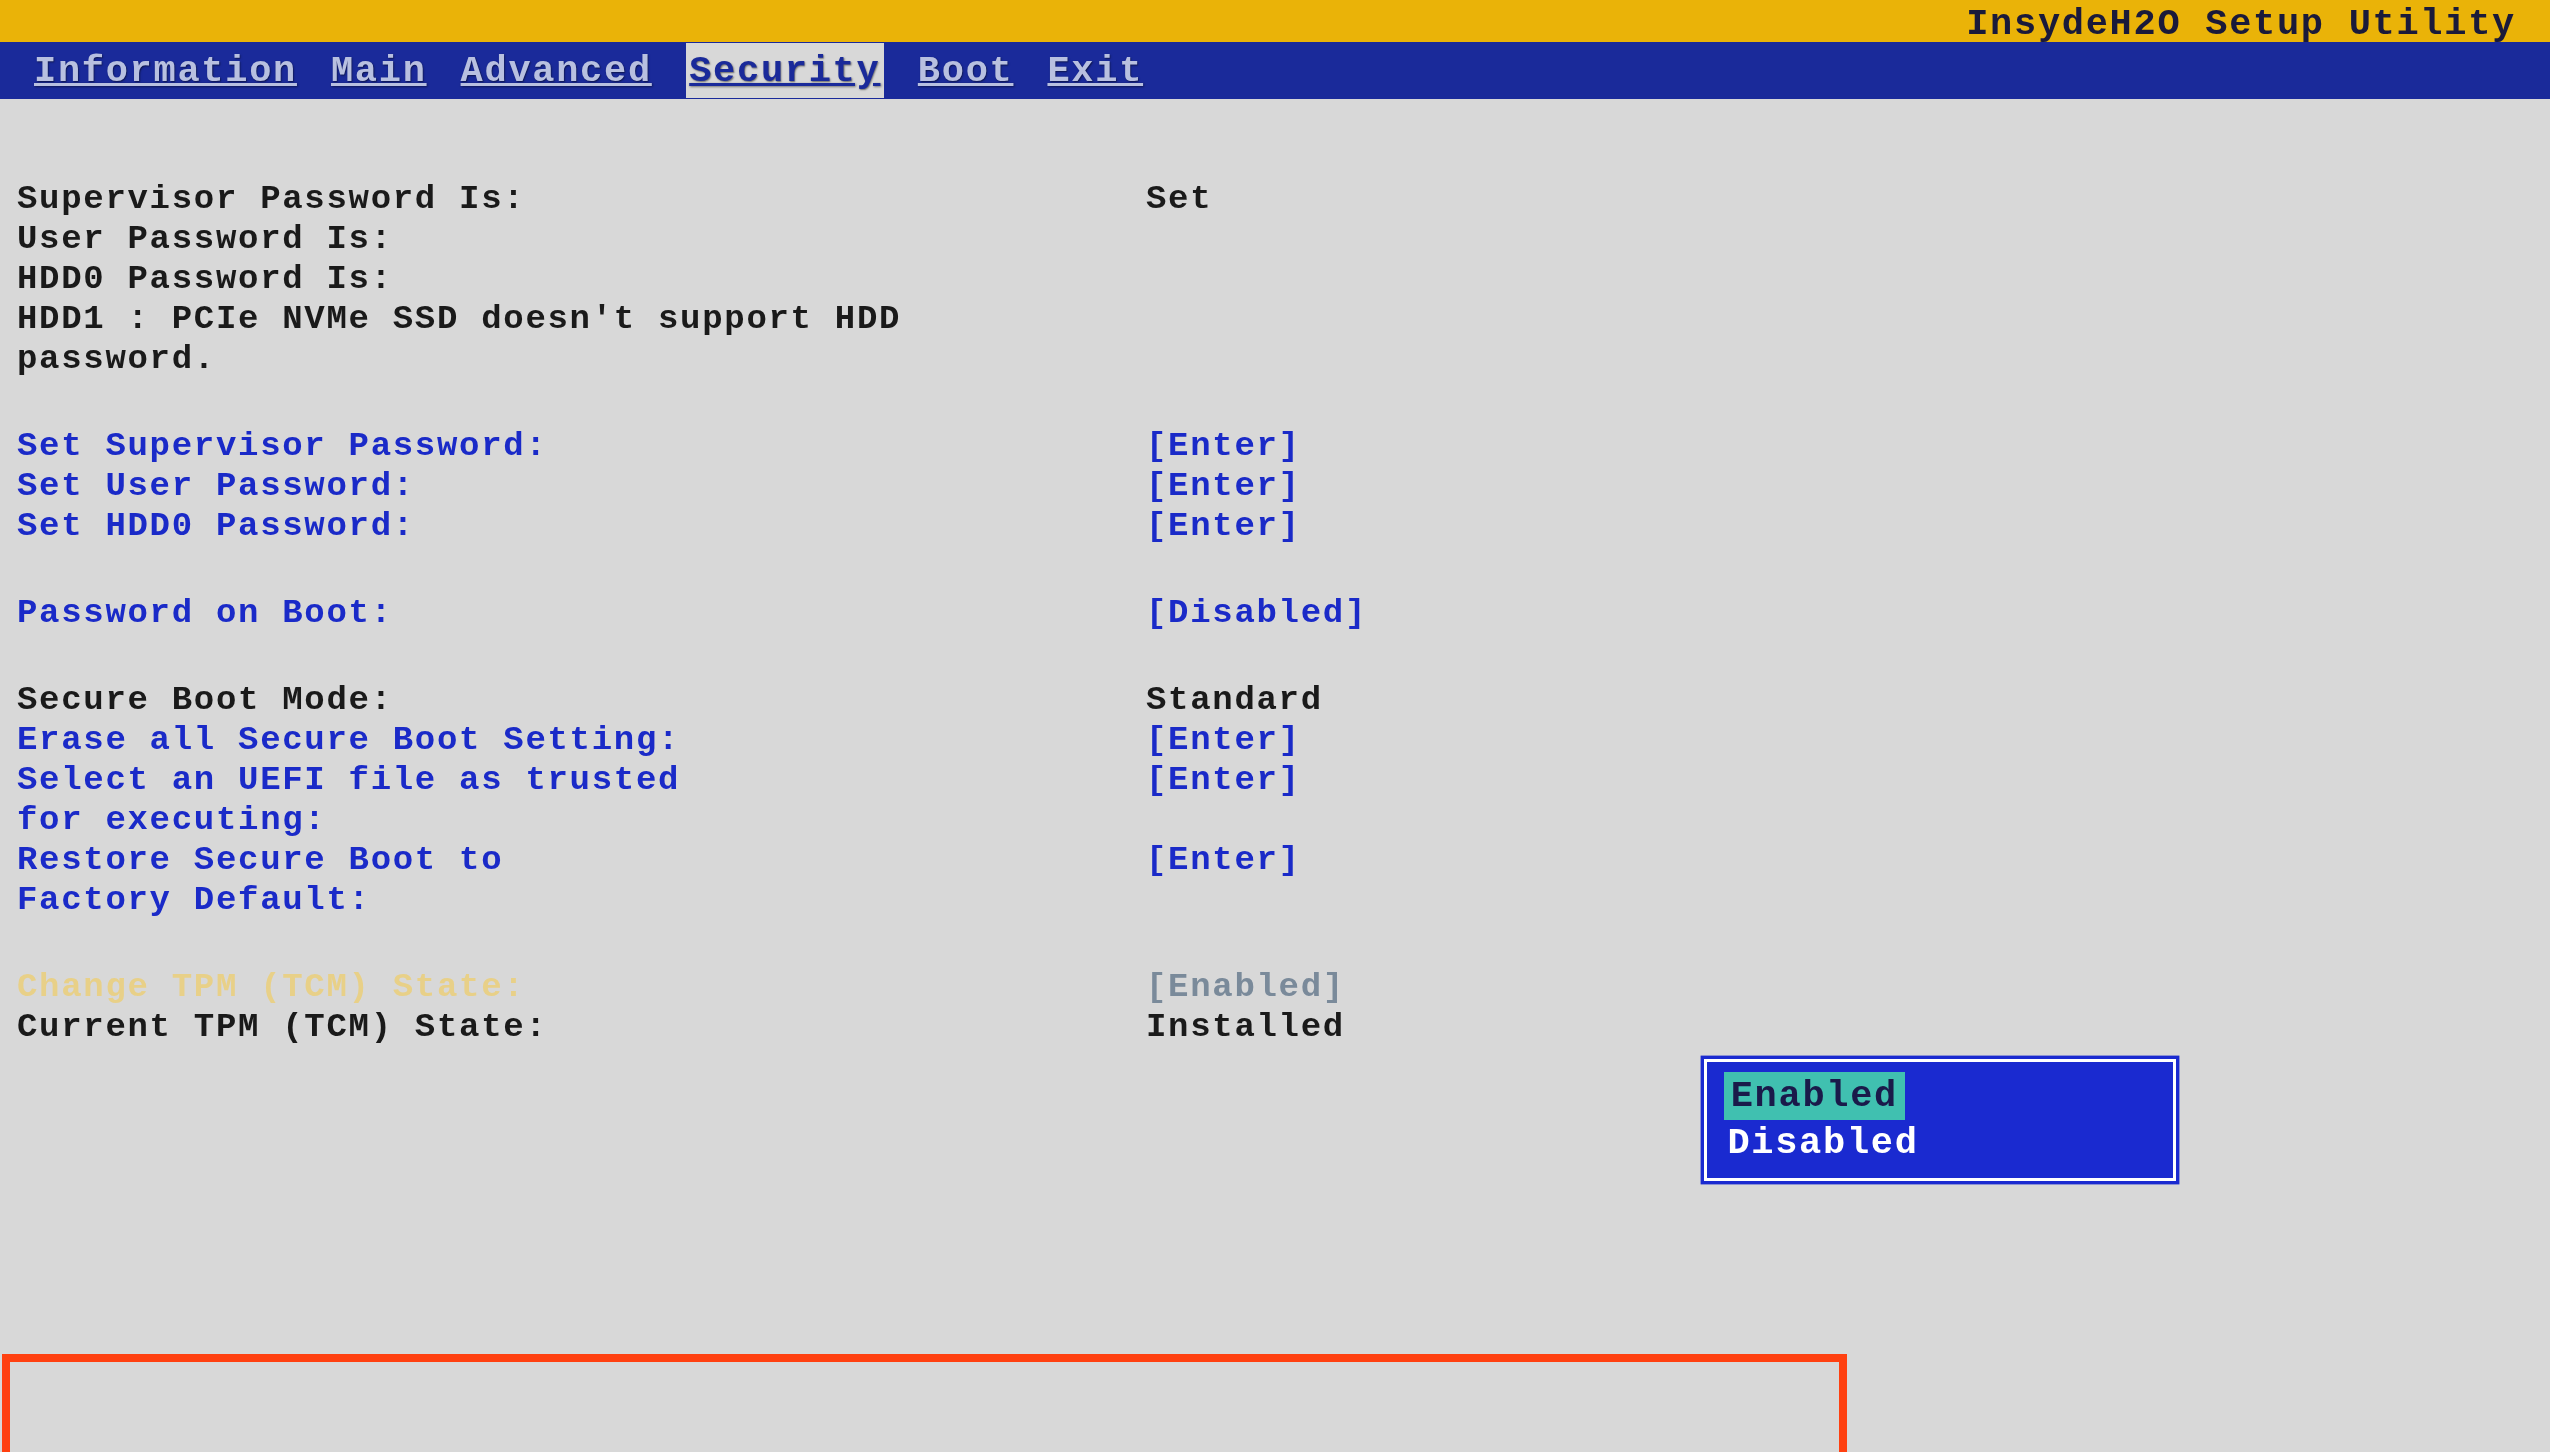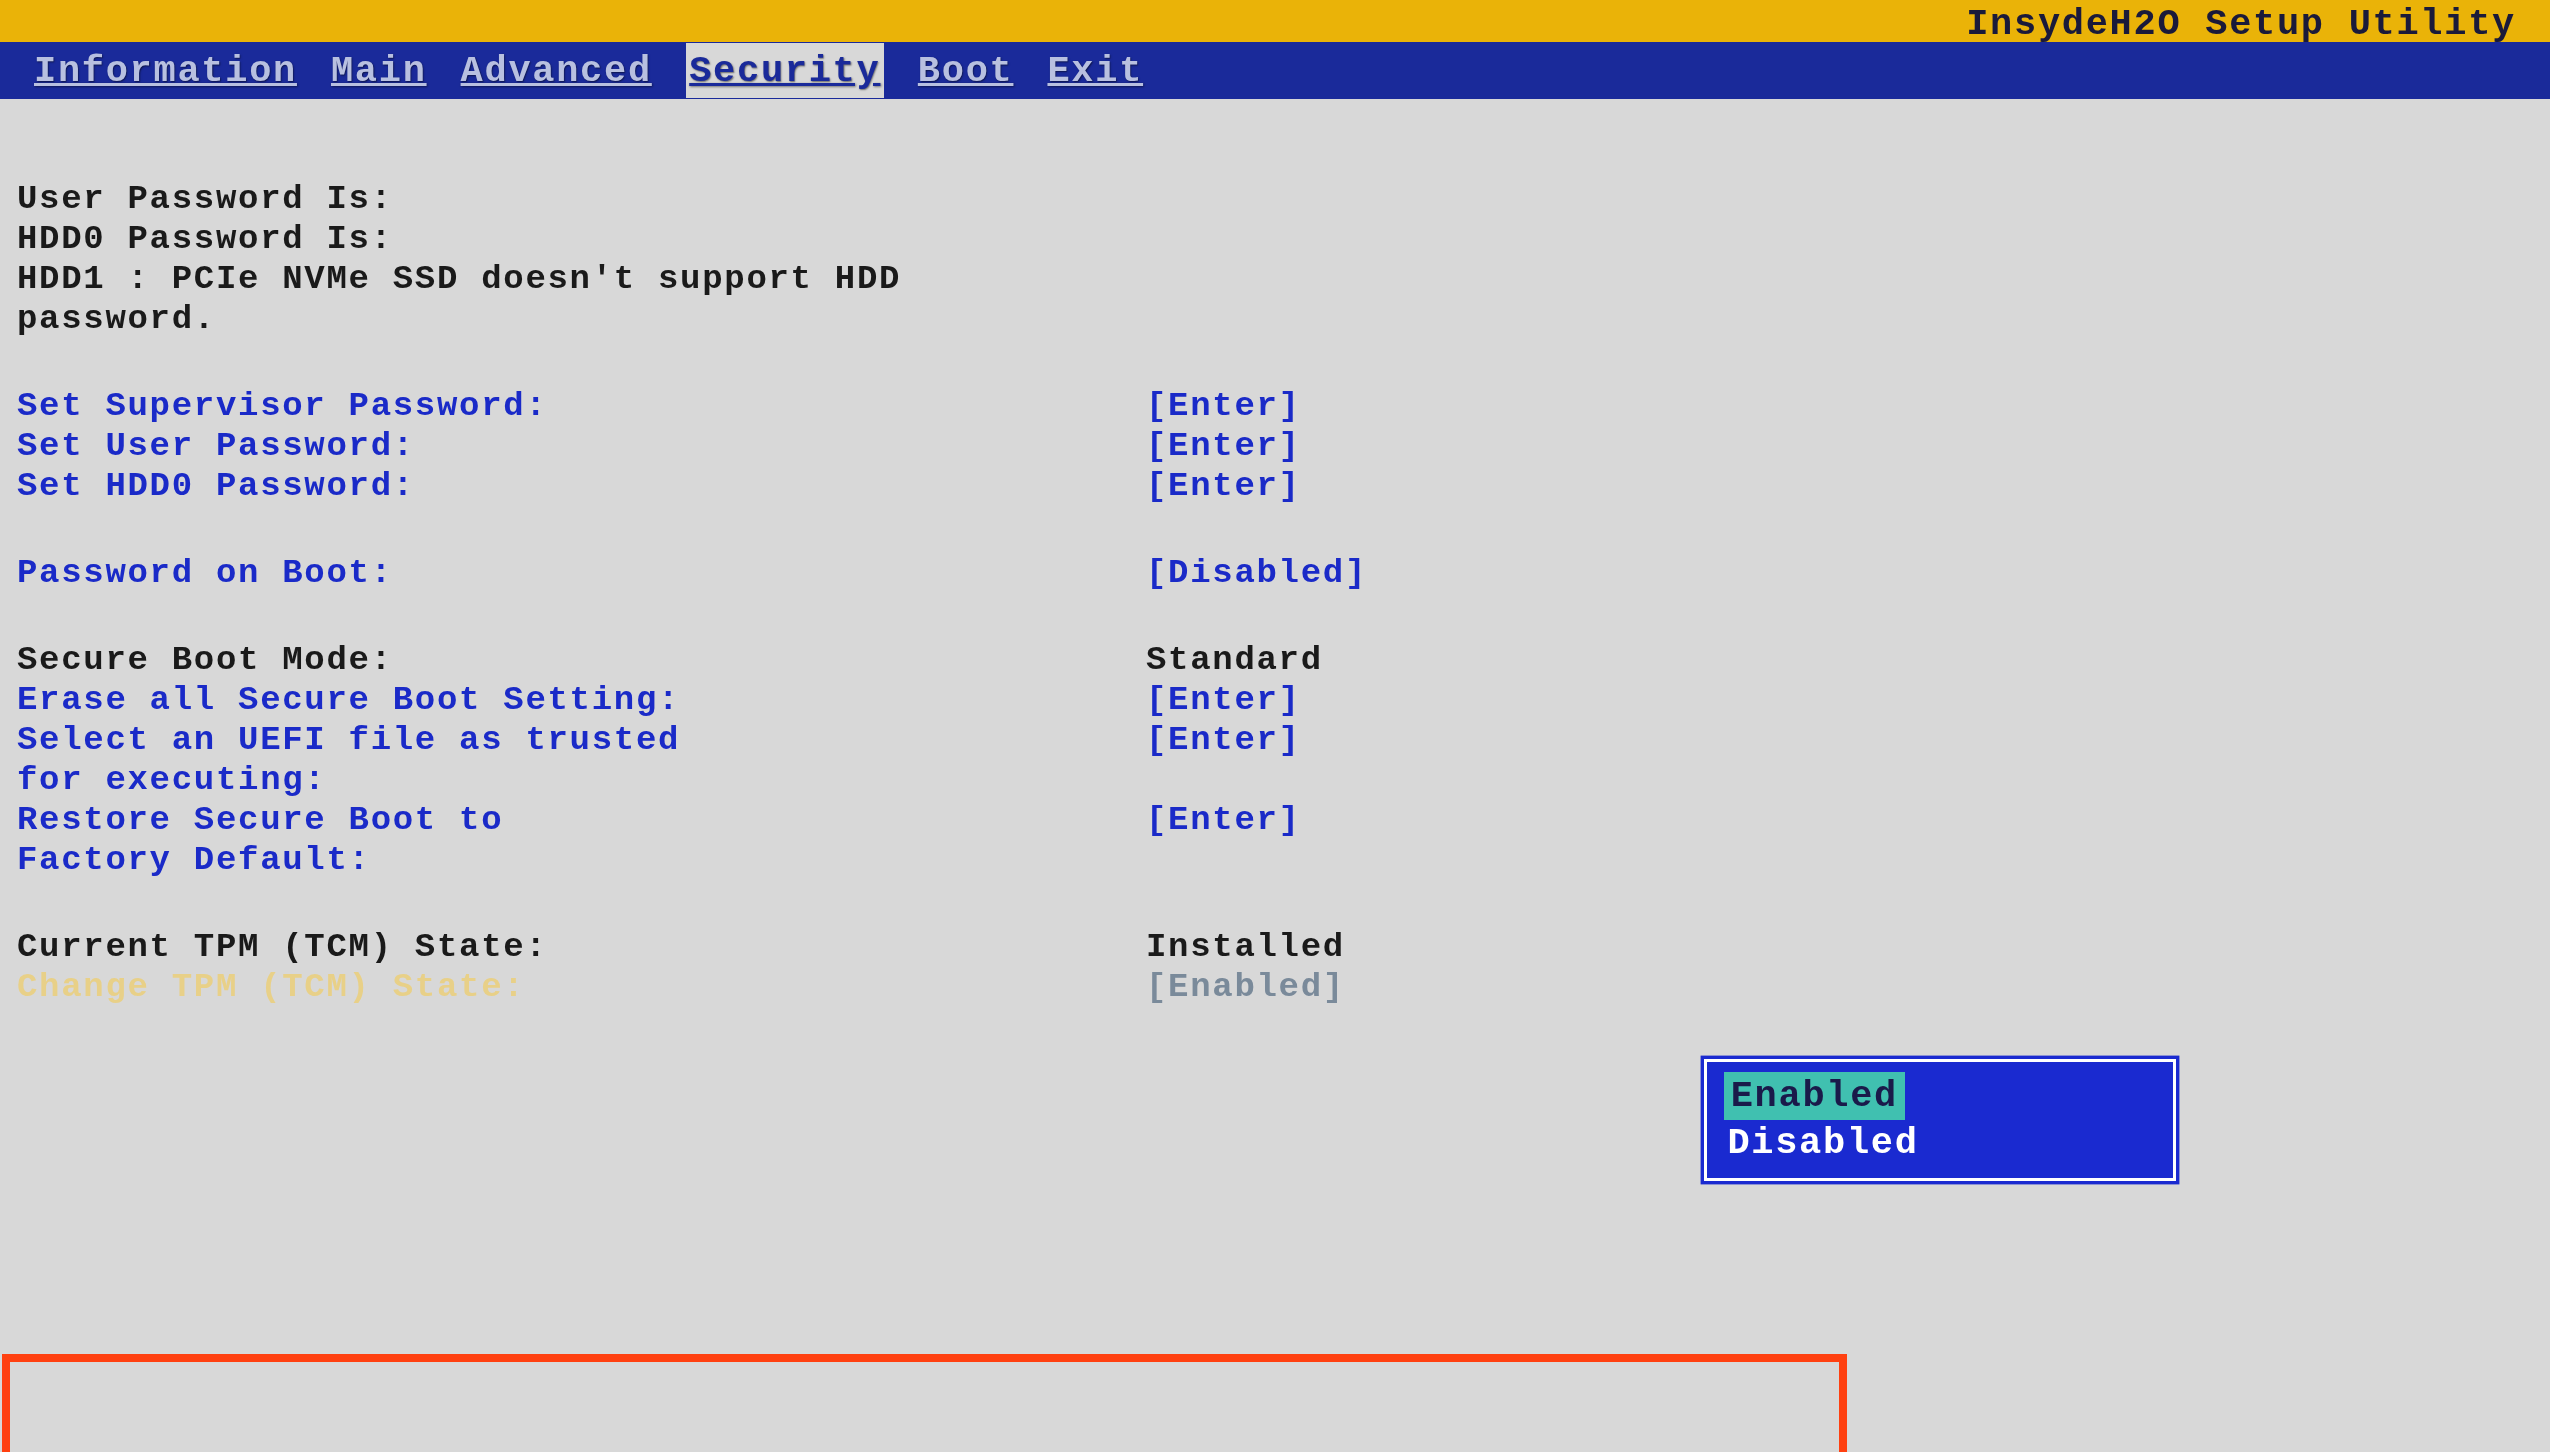--- a/index.html
+++ b/index.html
@@ -108,20 +108,24 @@
   <span class="menu-item active">Security</span>
   <span class="menu-item">Boot</span>
   <span class="menu-item">Exit</span>
 </div>
 
 <div class="content">
 
   <div class="spacer"></div>
 
   <div class="row">
+    <div class="label-col static">Supervisor Password Is:</div>
+    <div class="value-col static">Set</div>
+  </div>
+  <div class="row">
     <div class="label-col static">User Password Is:</div>
   </div>
   <div class="row">
     <div class="label-col static">HDD0 Password Is:</div>
   </div>
   <div class="row">
     <div class="label-col static">HDD1 : PCIe NVMe SSD doesn't support HDD</div>
   </div>
   <div class="row">
     <div class="label-col static">password.</div>
@@ -170,26 +174,26 @@
     <div class="label-col action">Restore Secure Boot to</div>
     <div class="value-col action">[Enter]</div>
   </div>
   <div class="row">
     <div class="label-col action">Factory Default:</div>
   </div>
 
   <div class="spacer"></div>
 
   <div class="row">
+    <div class="label-col selected-label">Change TPM (TCM) State:</div>
+    <div class="value-col selected-value">[Enabled]</div>
+  </div>
+  <div class="row">
     <div class="label-col static">Current TPM (TCM) State:</div>
     <div class="value-col static">Installed</div>
-  </div>
-  <div class="row">
-    <div class="label-col selected-label">Change TPM (TCM) State:</div>
-    <div class="value-col selected-value">[Enabled]</div>
   </div>
 
   <div class="popup">
     <div><span class="popup-option highlighted">Enabled</span></div>
     <div class="popup-option">Disabled</div>
   </div>
 
   <div class="highlight-box"></div>
 
 </div>

